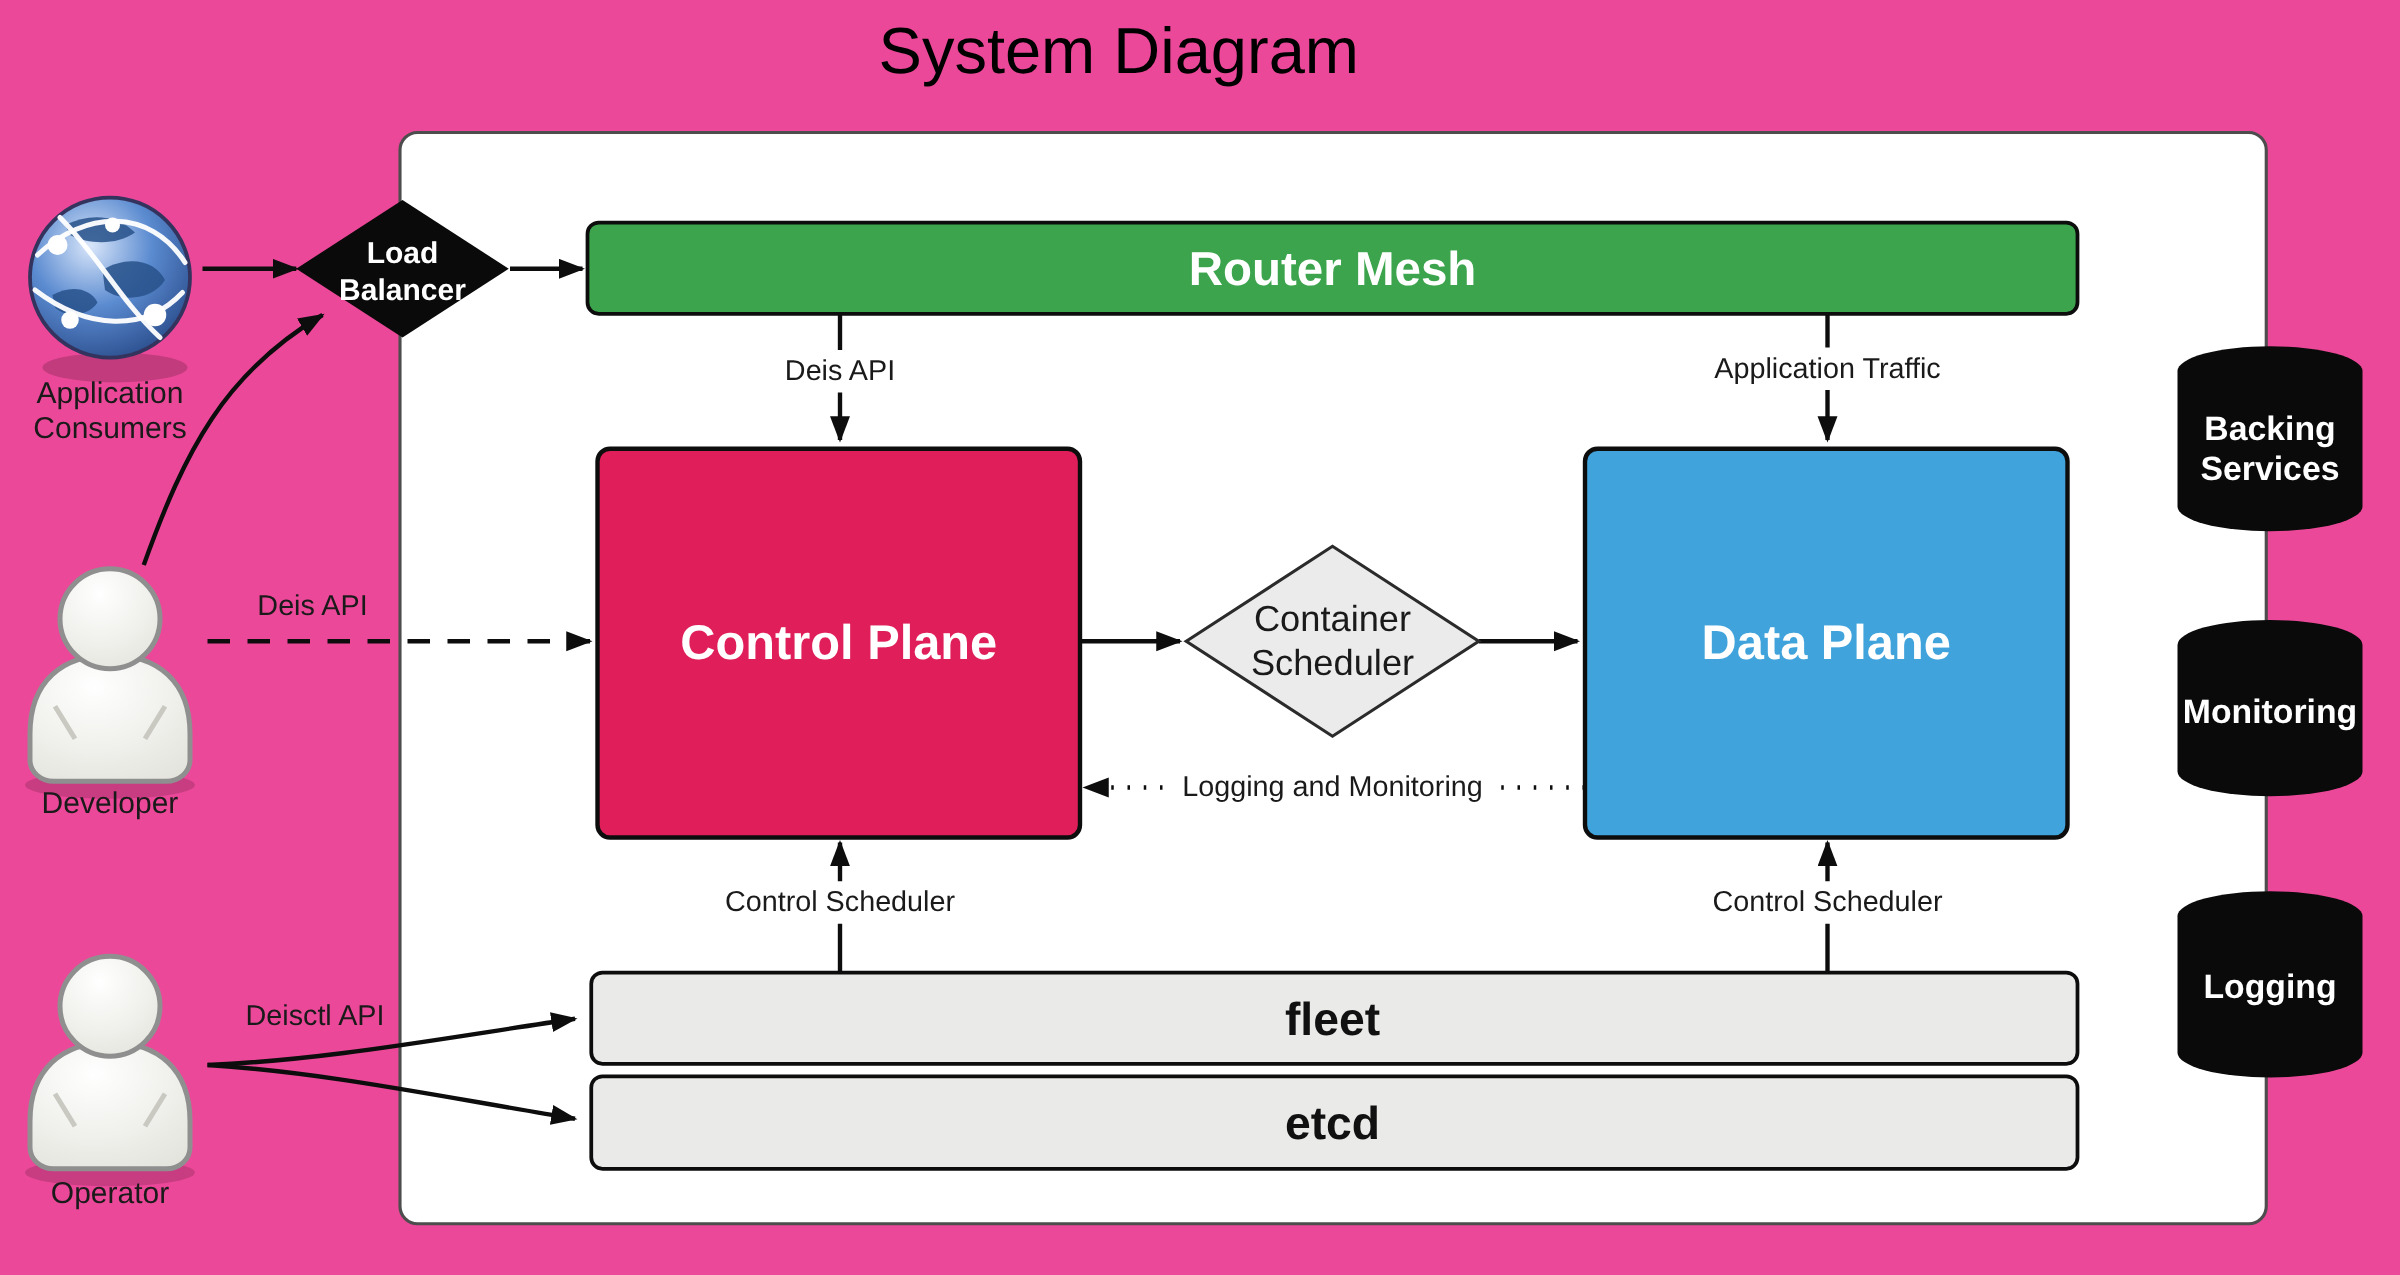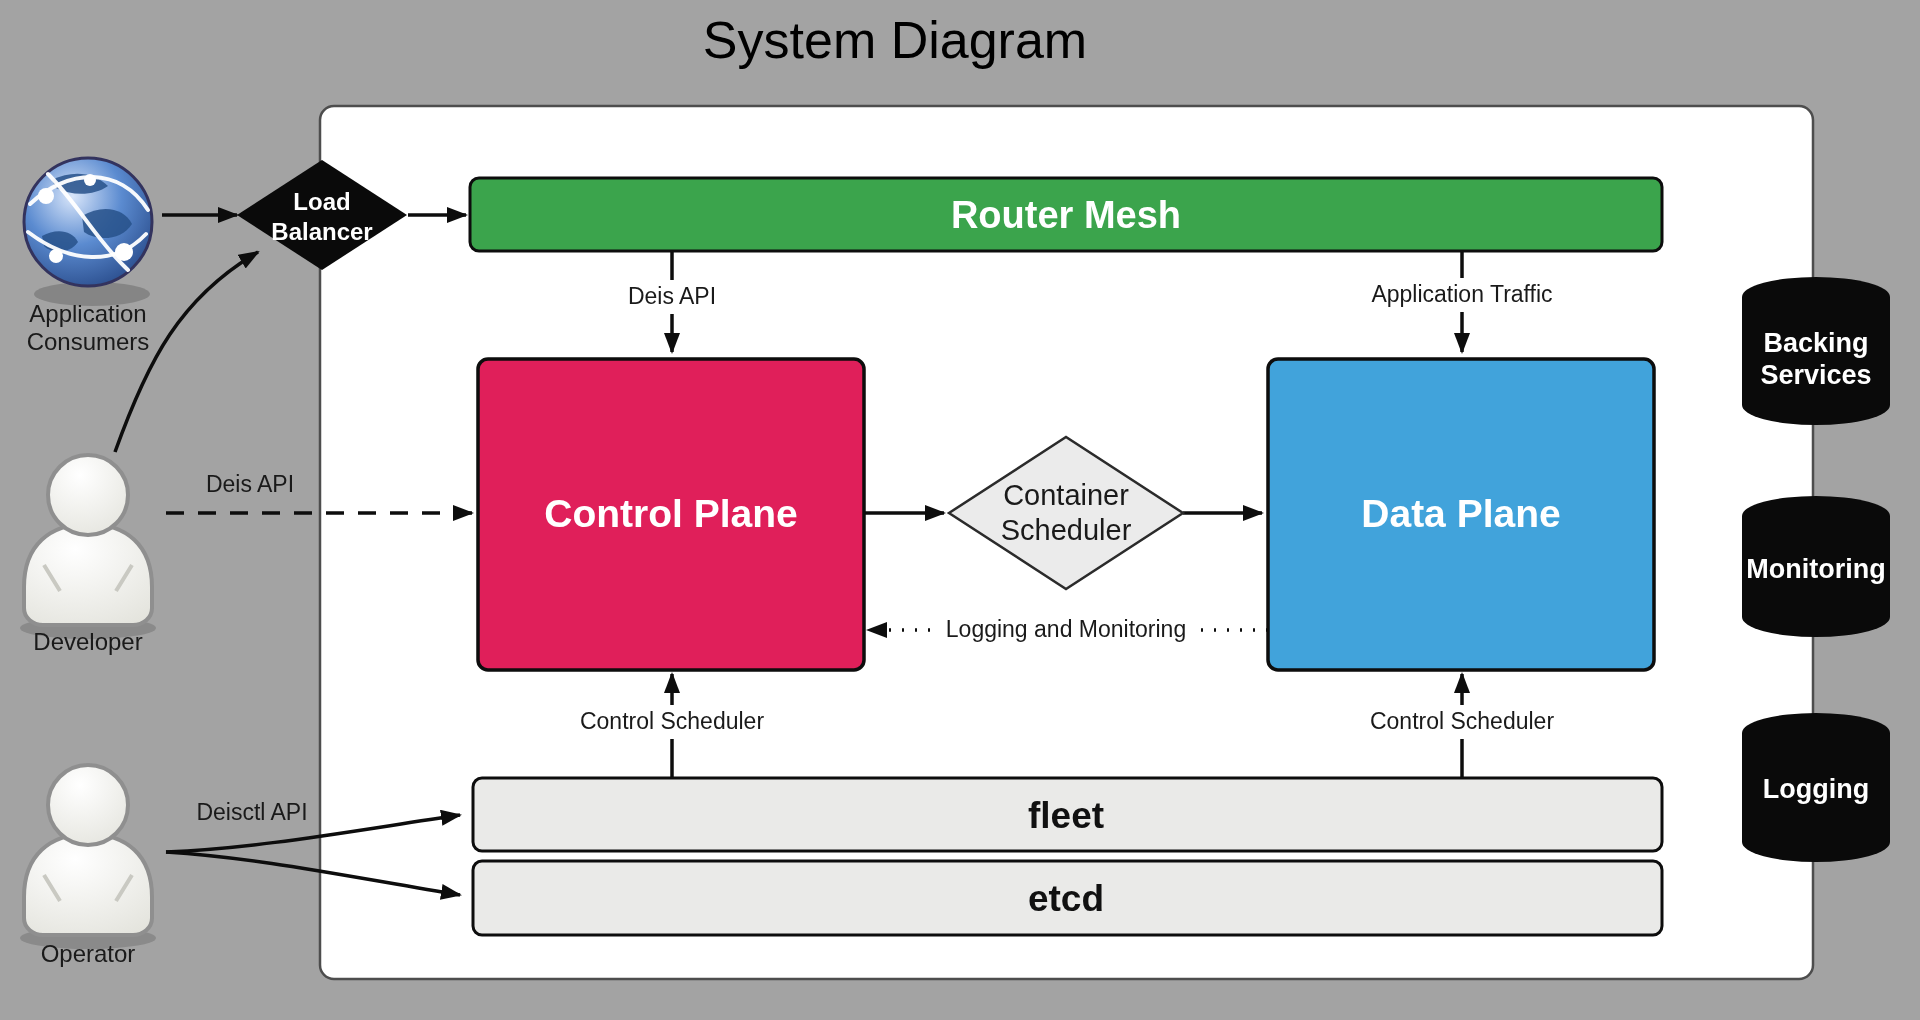--- a/index.html
+++ b/index.html
@@ -1,16 +1,16 @@
 <!DOCTYPE html>
 <html><head>
 <meta charset="utf-8">
 <style>
   html,body{margin:0;padding:0;background:#ffffff;}
-  .stage{position:relative;width:1920px;height:1020px;background:#a3a3a3;overflow:hidden;}
+  .stage{position:relative;width:1920px;height:1020px;background:#ec4899;overflow:hidden;}
   svg{display:block;}
   text{font-family:"Liberation Sans","DejaVu Sans",sans-serif;fill:#111;}
   .title{font-size:52px;fill:#000;}
   .node-label{font-weight:bold;fill:#ffffff;}
   .edge-label{font-size:23px;fill:#1a1a1a;}
   .dark-label{font-size:24px;fill:#1a1a1a;}
   .bar-label{font-size:37px;font-weight:bold;fill:#111;}
   .diamond-label{font-size:29px;fill:#1a1a1a;}
 </style>
 </head>

